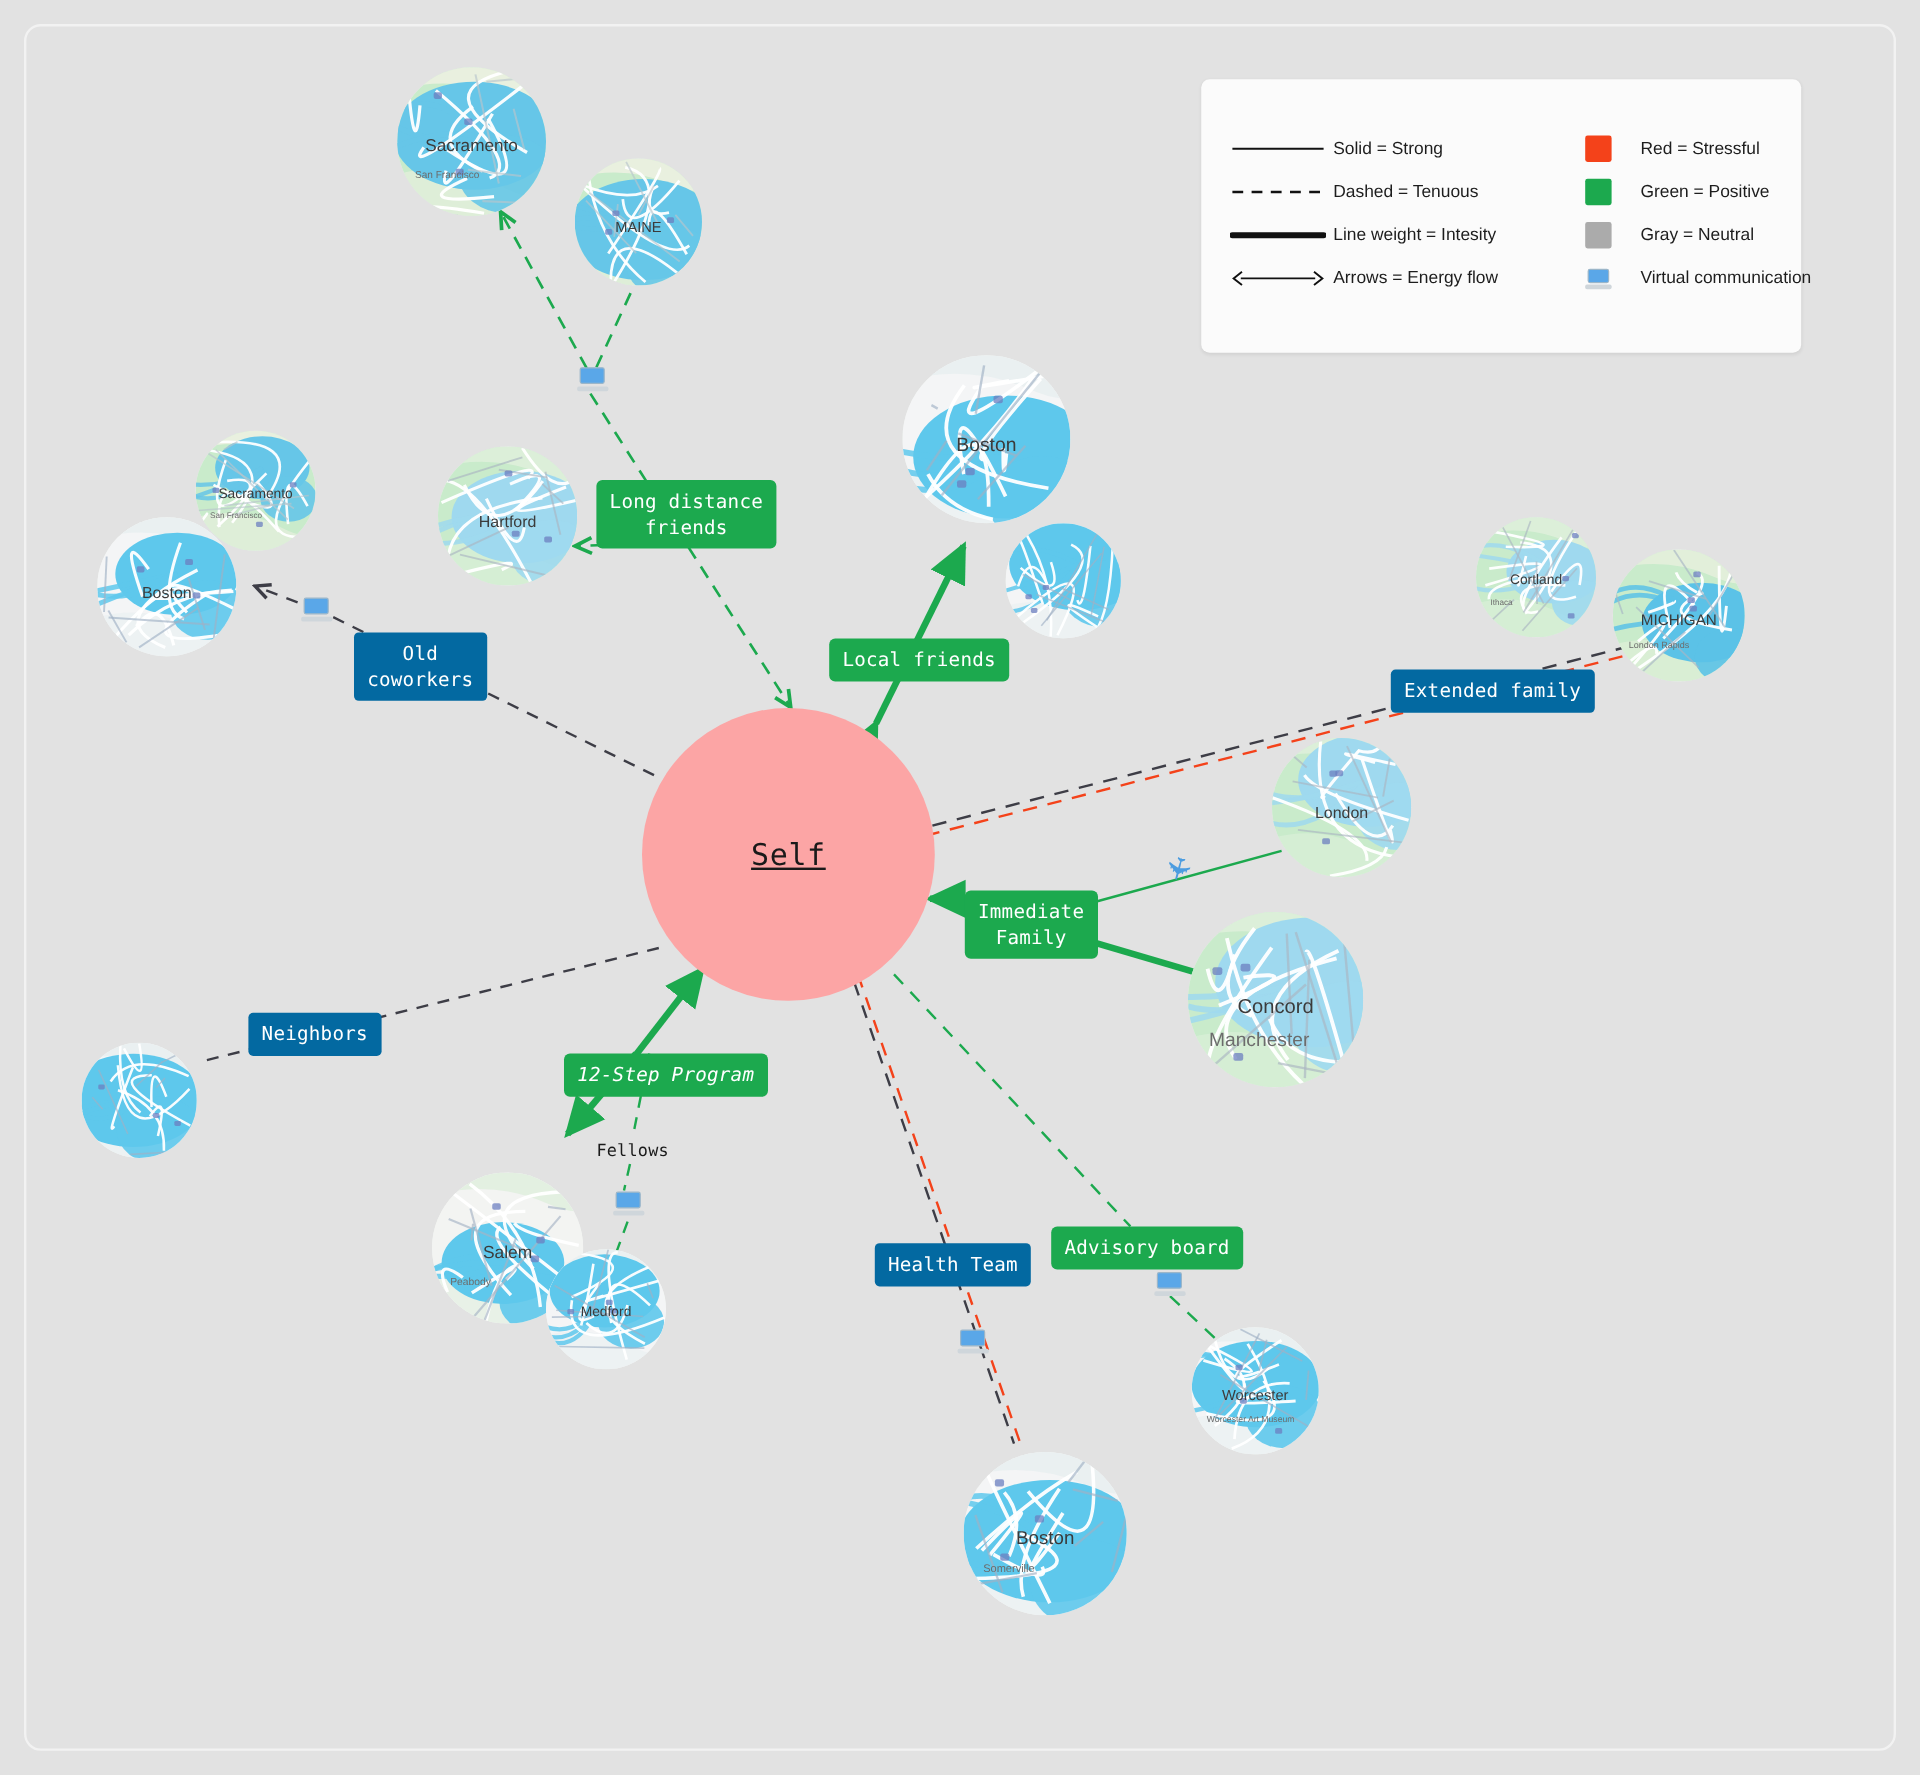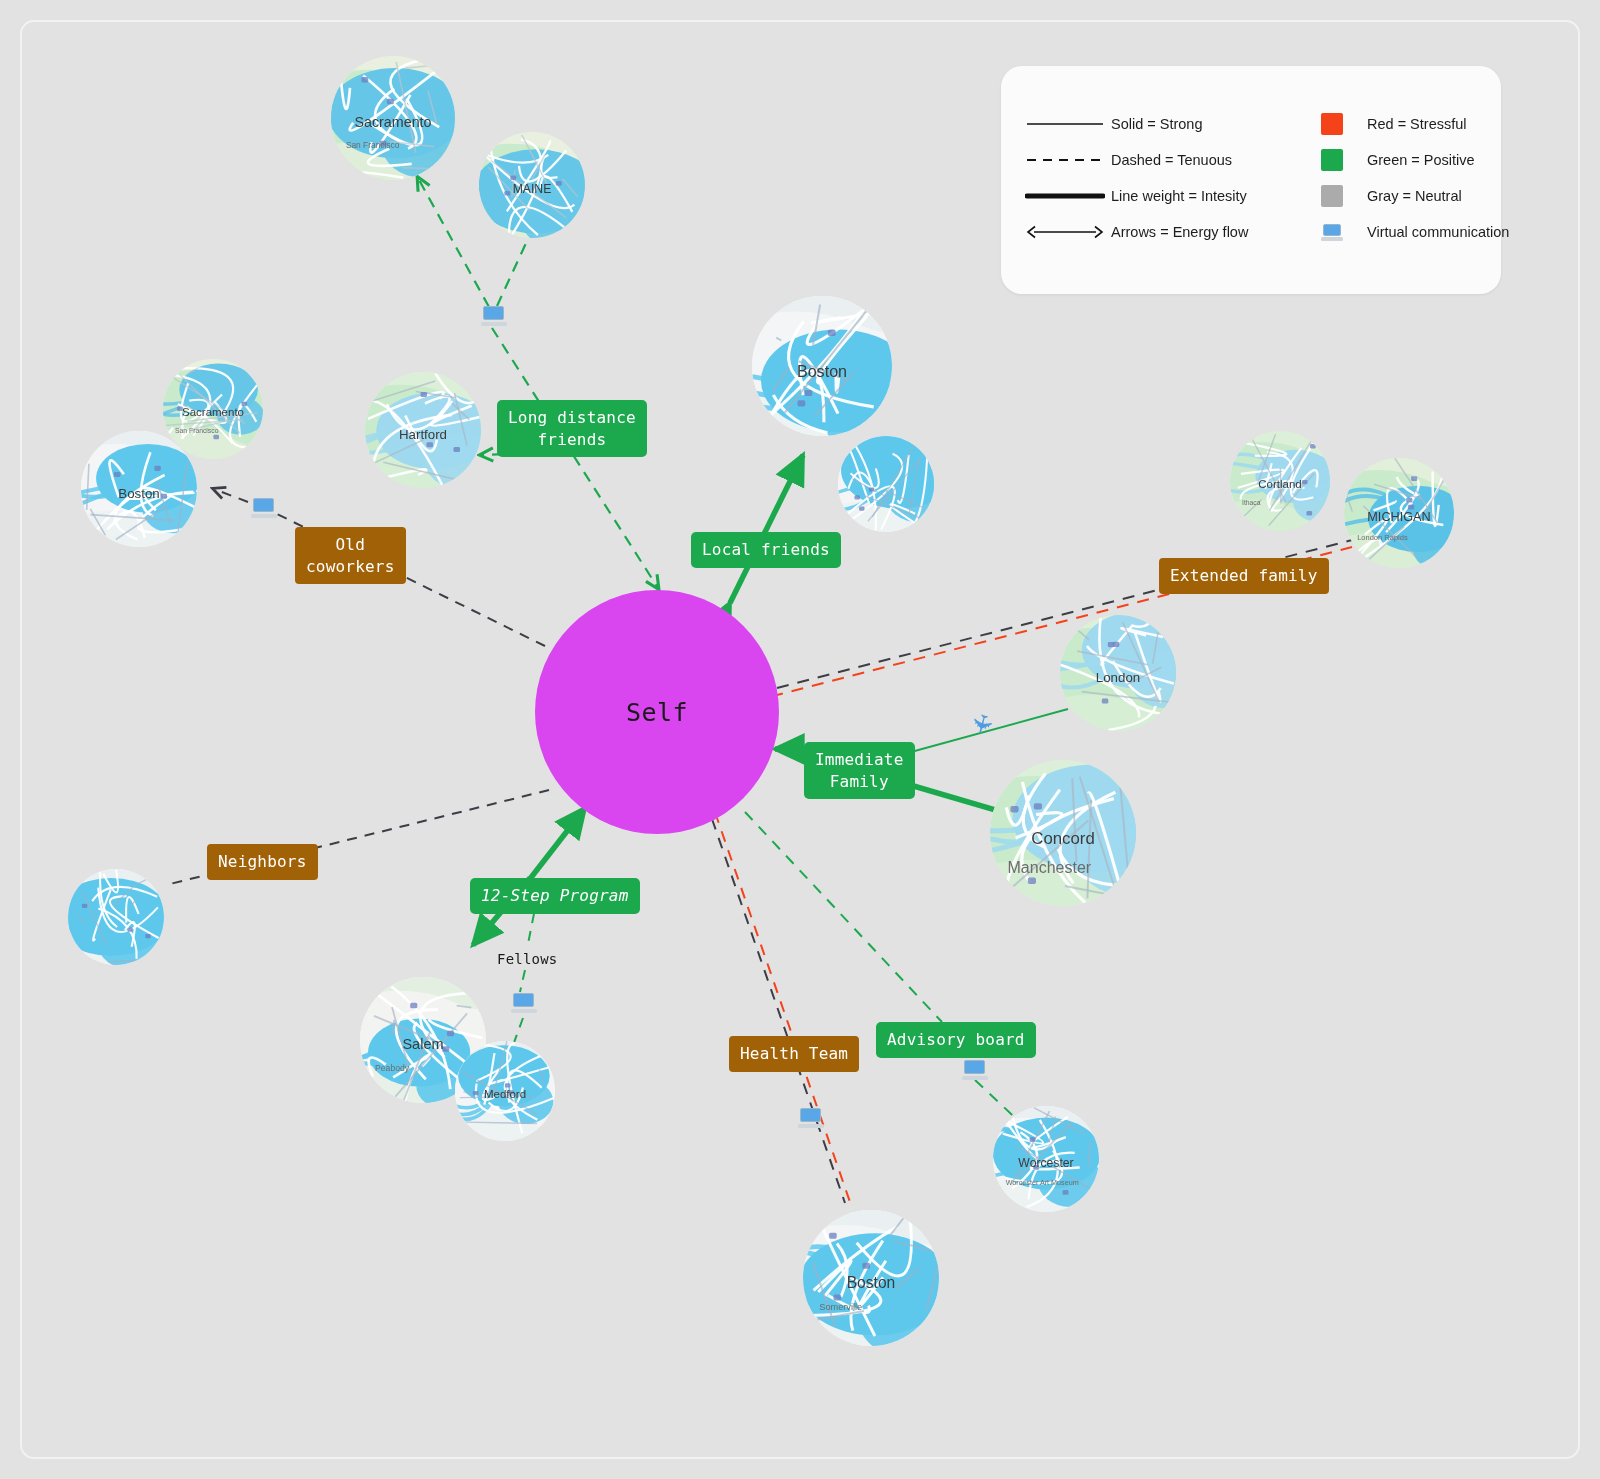--- a/index.html
+++ b/index.html
@@ -76,21 +76,21 @@
     font-family: "DejaVu Sans Mono", "Liberation Mono", monospace;
     font-size: 16px;
     line-height: 1.35;
     color: #ffffff;
     padding: 7px 11px;
     text-align: center;
     white-space: pre;
     letter-spacing: 0.2px;
   }
   .edge-label.green { background: #1ca94e; border-radius: 5px; }
-  .edge-label.gray  { background: #a16207; border-radius: 4px; }
+  .edge-label.gray  { background: #0369a1; border-radius: 4px; }
   .edge-label.bare  {
     background: none;
     color: #1a1a1a;
     padding: 0;
     font-size: 14px;
   }
 
   
   #legend {
     position: absolute;
@@ -735,21 +735,21 @@
           <path d="M32.4,116.9 L9.8,52.5" stroke="#9fb0c4" stroke-width="1.9" fill="none" opacity="0.65"></path>
           <rect x="59.4" y="52.8" width="7.6" height="6.0" rx="1.6" fill="#6c7fc0" opacity="0.75"></rect>
           <rect x="26.1" y="22.7" width="7.6" height="6.0" rx="1.6" fill="#6c7fc0" opacity="0.75"></rect>
           <rect x="30.5" y="84.6" width="7.6" height="6.0" rx="1.6" fill="#6c7fc0" opacity="0.75"></rect>
         </svg>
         <div class="map-label" style="top: 63.92px; font-size: 15.6px;">Boston</div>
         <div class="map-sub" style="left: 16.32px; top: 92.48px; font-size: 9.2px;">Somerville</div>
       </div>
     </div>
 
-  <div class="self-node" id="self-node" style="left: 535px; top: 590px; height: 244px; width: 244px; background: #d946ef;">
+  <div class="self-node" id="self-node" style="left: 535px; top: 590px; height: 244px; width: 244px; background: #fca5a5; text-decoration: underline;">
     <span>Self</span>
   </div>
 
   <div id="icons">
       <div class="node-laptop" style="left: 481px; top: 306px;">
         <div class="laptop">
           <div class="screen"></div>
           <div class="base"></div>
         </div>
       </div>
@@ -789,21 +789,21 @@
       <div class="edge-label gray" style="left: 1159px; top: 558px; min-width: 146px;">Extended family</div>
       <div class="edge-label green" style="left: 804px; top: 742px; min-width: 96px; text-align: center;">Immediate
 Family</div>
       <div class="edge-label gray" style="left: 207px; top: 844px; min-width: 92px;">Neighbors</div>
       <div class="edge-label green" style="left: 470px; top: 878px; min-width: 143px; font-style: italic;">12-Step Program</div>
       <div class="edge-label bare" style="left: 497px; top: 950px;">Fellows</div>
       <div class="edge-label gray" style="left: 729px; top: 1036px; min-width: 112px;">Health Team</div>
       <div class="edge-label green" style="left: 876px; top: 1022px; min-width: 134px;">Advisory board</div>
     </div>
 
-  <div id="legend" style="background: rgb(251, 251, 251); border-radius: 21px;">
+  <div id="legend" style="background: rgb(251, 251, 251);">
     <div class="legend-col left" id="legend-left">
         <div class="legend-row">
           <span class="glyph">
             <svg width="80" height="12">
               <line x1="2" y1="6" x2="78" y2="6" stroke="#111" stroke-width="1.6"></line>
             </svg>
           </span>
           <span class="ltext">Solid = Strong</span>
         </div>
         <div class="legend-row">

